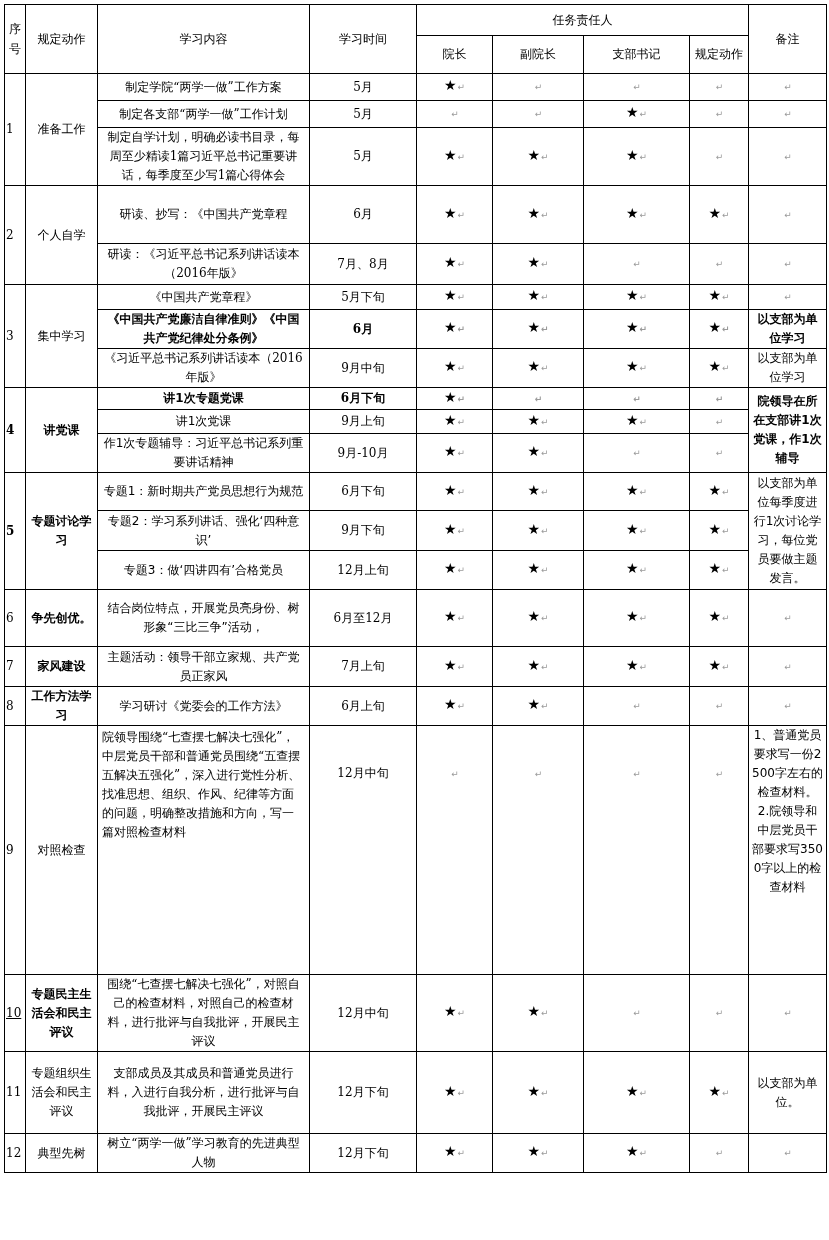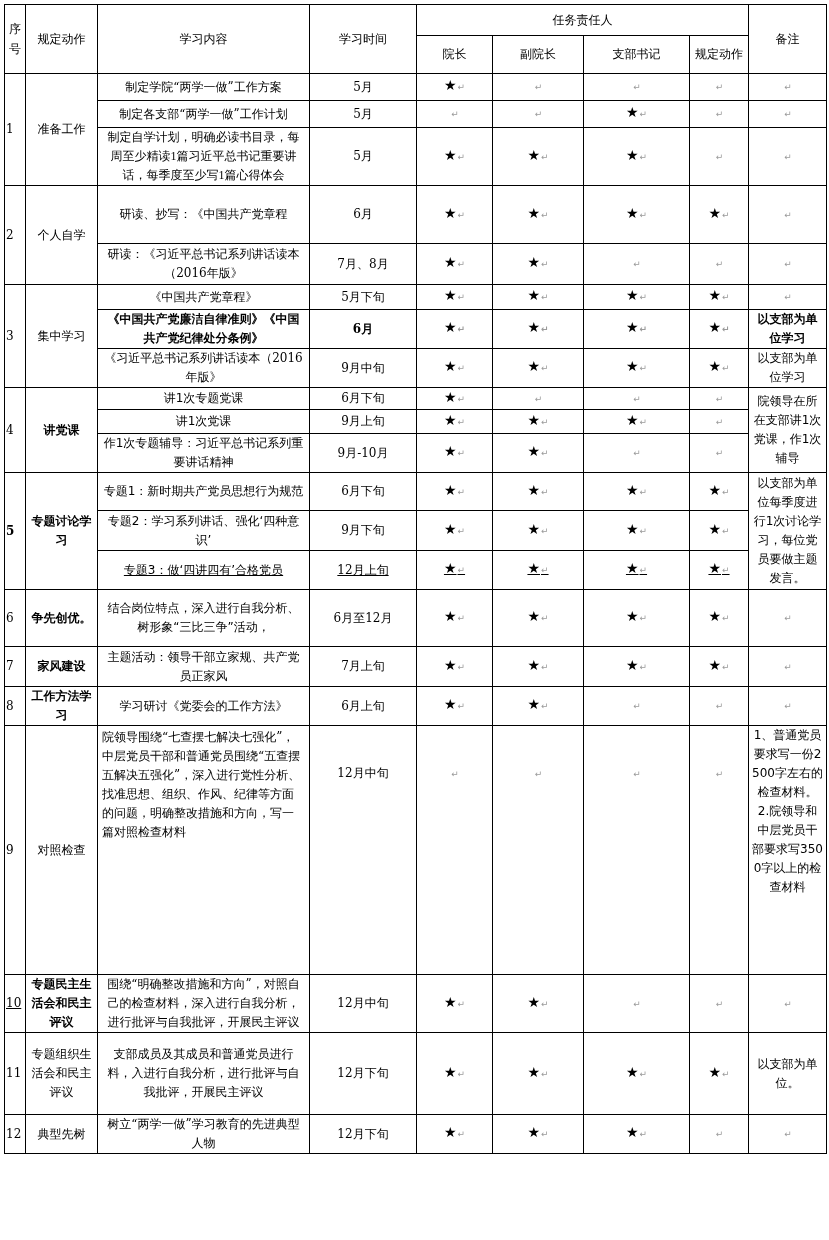--- a/index.html
+++ b/index.html
@@ -7,21 +7,21 @@
          font-family: "DejaVu Sans", "Liberation Sans", sans-serif; color:#000; }
   table.plan { position:absolute; left:4px; top:4px; border-collapse:collapse; table-layout:fixed;
                width:822px; font-size:12px; }
   table.plan td { border:1px solid #000; text-align:center; vertical-align:middle; padding:0 3px;
                   line-height:19px; overflow:hidden; word-break:break-all; }
   .serif { font-family: "DejaVu Serif", "Liberation Serif", serif; }
   .bold { font-weight:bold; }
   .star { font-size:14px; line-height:14px; }
   .pm { color:#9a9a9a; font-size:9px; margin-left:1px; }
   .left { text-align:left !important; }
-  .gap-top td { border-top:2px solid #000; }
+  .gap-top td { border-top:2px solid #000;font-weight:bold; }
   .remark { font-size:12px; line-height:19px; }
 </style>
 </head>
 <body>
 
 <table class="plan">
   <colgroup>
     <col style="width:21px">
       <col style="width:72px">
       <col style="width:212px">
@@ -61,21 +61,21 @@
       <tr style="height: 27px;">
         <td class="serif" style="padding: 0px 4px;">制定各支部“两学一做”工作计划</td>
         <td class="serif">5月</td>
         <td><span class="pm">↵</span></td>
         <td><span class="pm">↵</span></td>
         <td><span class="star">★</span><span class="pm">↵</span></td>
         <td><span class="pm">↵</span></td>
         <td class="remark"><span class="pm">↵</span></td>
       </tr>
       <tr style="height: 58px;">
-        <td class="serif" style="padding: 0px 4px; font-family: Liberation Serif, serif;">制定自学计划，明确必读书目录，每周至少精读1篇习近平总书记重要讲话，每季度至少写1篇心得体会</td>
+        <td class="serif" style="padding: 0px 4px;">制定自学计划，明确必读书目录，每周至少精读1篇习近平总书记重要讲话，每季度至少写1篇心得体会</td>
         <td class="serif">5月</td>
         <td><span class="star">★</span><span class="pm">↵</span></td>
         <td><span class="star">★</span><span class="pm">↵</span></td>
         <td><span class="star">★</span><span class="pm">↵</span></td>
         <td><span class="pm">↵</span></td>
         <td class="remark"><span class="pm">↵</span></td>
       </tr>
       <tr style="height: 58px;">
         <td rowspan="2" class="serif" style="text-align: left; padding: 0px 1px;">2</td>
         <td rowspan="2" class="">个人自学</td>
@@ -164,32 +164,32 @@
         <td rowspan="3" class="remark">以支部为单位每季度进行1次讨论学习，每位党员要做主题发言。</td>
       </tr>
       <tr style="height: 40px;">
         <td class="" style="padding: 0px 4px;">专题2：学习系列讲话、强化‘四种意识’</td>
         <td class="serif">9月下旬</td>
         <td><span class="star">★</span><span class="pm">↵</span></td>
         <td><span class="star">★</span><span class="pm">↵</span></td>
         <td><span class="star">★</span><span class="pm">↵</span></td>
         <td><span class="star">★</span><span class="pm">↵</span></td>
       </tr>
-      <tr style="height: 39px; text-decoration: underline;">
+      <tr style="height: 39px;">
         <td class="" style="padding: 0px 4px;">专题3：做‘四讲四有’合格党员</td>
         <td class="serif">12月上旬</td>
         <td><span class="star">★</span><span class="pm">↵</span></td>
         <td><span class="star">★</span><span class="pm">↵</span></td>
         <td><span class="star">★</span><span class="pm">↵</span></td>
         <td><span class="star">★</span><span class="pm">↵</span></td>
       </tr>
       <tr style="height: 57px;">
         <td rowspan="1" class="serif" style="text-align: left; padding: 0px 1px;">6</td>
         <td rowspan="1" class="bold">争先创优。</td>
-        <td class="" style="padding: 0px 4px;">结合岗位特点，深入进行自我分析、树形象“三比三争”活动，</td>
+        <td class="" style="padding: 0px 4px;">结合岗位特点，开展党员亮身份、树形象“三比三争”活动，</td>
         <td class="serif">6月至12月</td>
         <td><span class="star">★</span><span class="pm">↵</span></td>
         <td><span class="star">★</span><span class="pm">↵</span></td>
         <td><span class="star">★</span><span class="pm">↵</span></td>
         <td><span class="star">★</span><span class="pm">↵</span></td>
         <td class="remark"><span class="pm">↵</span></td>
       </tr>
       <tr style="height: 40px;">
         <td rowspan="1" class="serif" style="text-align: left; padding: 0px 1px;">7</td>
         <td rowspan="1" class="bold">家风建设</td>
@@ -219,21 +219,21 @@
         <td class="serif" style="vertical-align: top; padding-top: 38px;">12月中旬</td>
         <td style="vertical-align: top; padding-top: 38px;"><span class="pm">↵</span></td>
         <td style="vertical-align: top; padding-top: 38px;"><span class="pm">↵</span></td>
         <td style="vertical-align: top; padding-top: 38px;"><span class="pm">↵</span></td>
         <td style="vertical-align: top; padding-top: 38px;"><span class="pm">↵</span></td>
         <td class="remark" style="vertical-align: top;"><span>1、普通党员要求写一份2500字左右的检查材料。2.院领导和中层党员干部要求写3500字以上的检查材料</span></td>
       </tr>
       <tr style="height: 58px;">
         <td rowspan="1" class="serif" style="text-align: left; padding: 0px 1px; text-decoration: underline;">10</td>
         <td rowspan="1" class="bold">专题民主生活会和民主评议</td>
-        <td class="serif" style="padding: 0px 4px;">围绕“明确整改措施和方向”，对照自己的检查材料，深入进行自我分析，进行批评与自我批评，开展民主评议</td>
+        <td class="serif" style="padding: 0px 4px;">围绕“七查摆七解决七强化”，对照自己的检查材料，对照自己的检查材料，进行批评与自我批评，开展民主评议</td>
         <td class="serif">12月中旬</td>
         <td><span class="star">★</span><span class="pm">↵</span></td>
         <td><span class="star">★</span><span class="pm">↵</span></td>
         <td><span class="pm">↵</span></td>
         <td><span class="pm">↵</span></td>
         <td class="remark"><span class="pm">↵</span></td>
       </tr>
       <tr style="height: 77px;">
         <td rowspan="1" class="serif" style="text-align: left; padding: 0px 1px;">11</td>
         <td rowspan="1" class="">专题组织生活会和民主评议</td>

